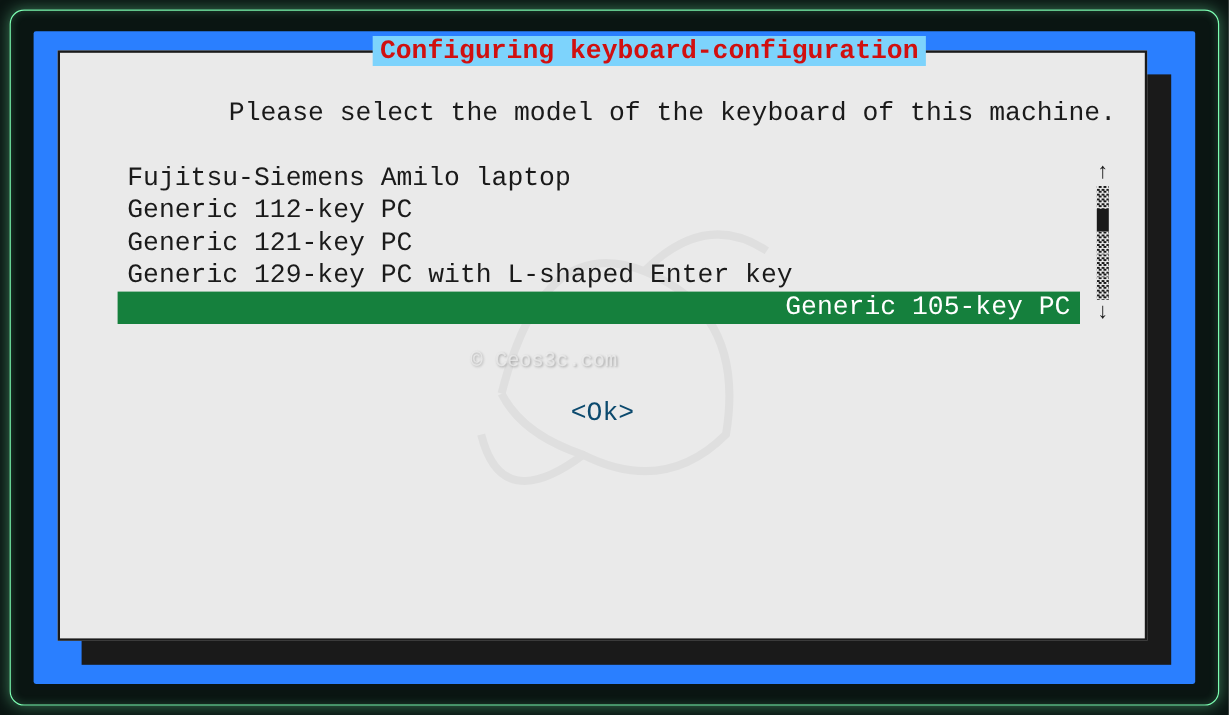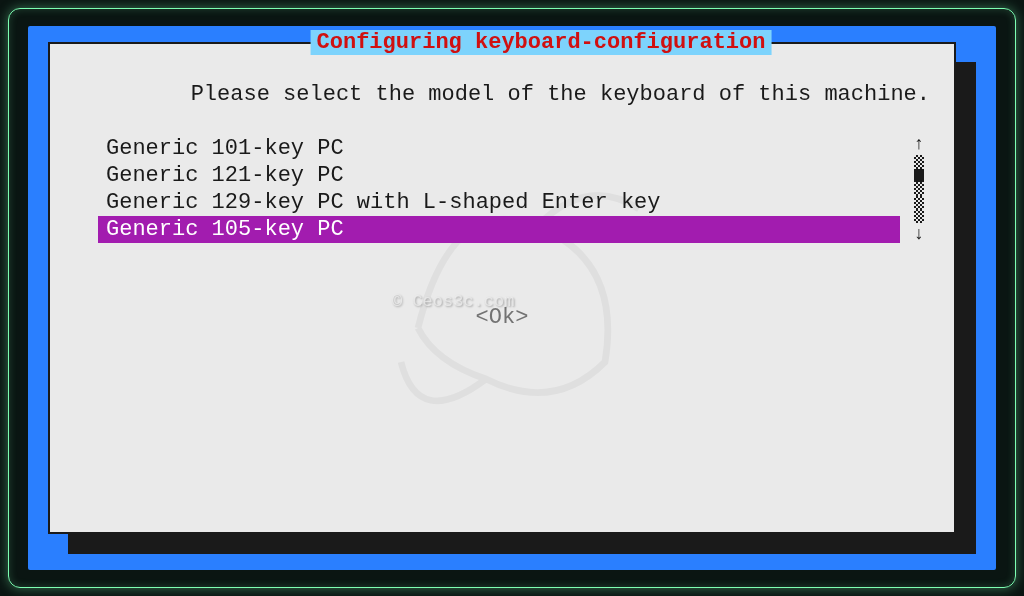--- a/index.html
+++ b/index.html
@@ -78,22 +78,23 @@
     .listbox {
       position: relative;
       margin-left: 24px;
       margin-right: 30px;
     }
     .list-item {
       padding: 1px 8px;
       white-space: nowrap;
     }
     .list-item.selected {
-      background: #a21caf;
+      background: #15803d;
       color: #ffffff;
+      text-align: right;
     }
     .scrollbar {
       position: absolute;
       right: -26px;
       top: 0;
       bottom: 0;
       width: 14px;
       display: flex;
       flex-direction: column;
       align-items: center;
@@ -118,21 +119,21 @@
     .track-seg.thumb {
       background: #1a1a1a;
     }
     .button-row {
       display: flex;
       justify-content: space-around;
       margin-top: 62px;
       padding: 0 60px;
     }
     .btn {
-      color: #737373;
+      color: #0c4a6e;
       font-family: inherit;
       font-size: inherit;
       background: none;
       border: none;
       cursor: pointer;
     }
     .watermark {
       position: absolute;
       top: 292px;
       left: 392px;
@@ -175,21 +176,22 @@
     <svg viewBox="0 0 100 100">
         <path d="M20 60 Q30 20 55 30 Q80 40 75 70 Q60 85 40 75 Q25 70 20 60 M55 30 Q70 15 85 25 M40 75 Q20 90 15 70" stroke="#000" stroke-width="2" fill="none"></path>
       </svg>
   </div>
   <div class="dialog-inner">
     <div class="dialog-title">Configuring keyboard-configuration</div>
     <div class="dialog-content">
       <div class="instruction">Please select the model of the keyboard of this machine.</div>
 
       <div class="listbox">
-        <div class="list-item">Generic 101-key PC</div>
+        <div class="list-item">Fujitsu-Siemens Amilo laptop</div>
+        <div class="list-item">Generic 112-key PC</div>
         <div class="list-item">Generic 121-key PC</div>
         <div class="list-item">Generic 129-key PC with L-shaped Enter key</div>
         <div class="list-item selected">Generic 105-key PC</div>
 
         <div class="scrollbar">
           <div class="scroll-arrow">↑</div>
           <div class="scroll-track">
             <div class="track-seg"></div>
             <div class="track-seg thumb"></div>
             <div class="track-seg"></div>

